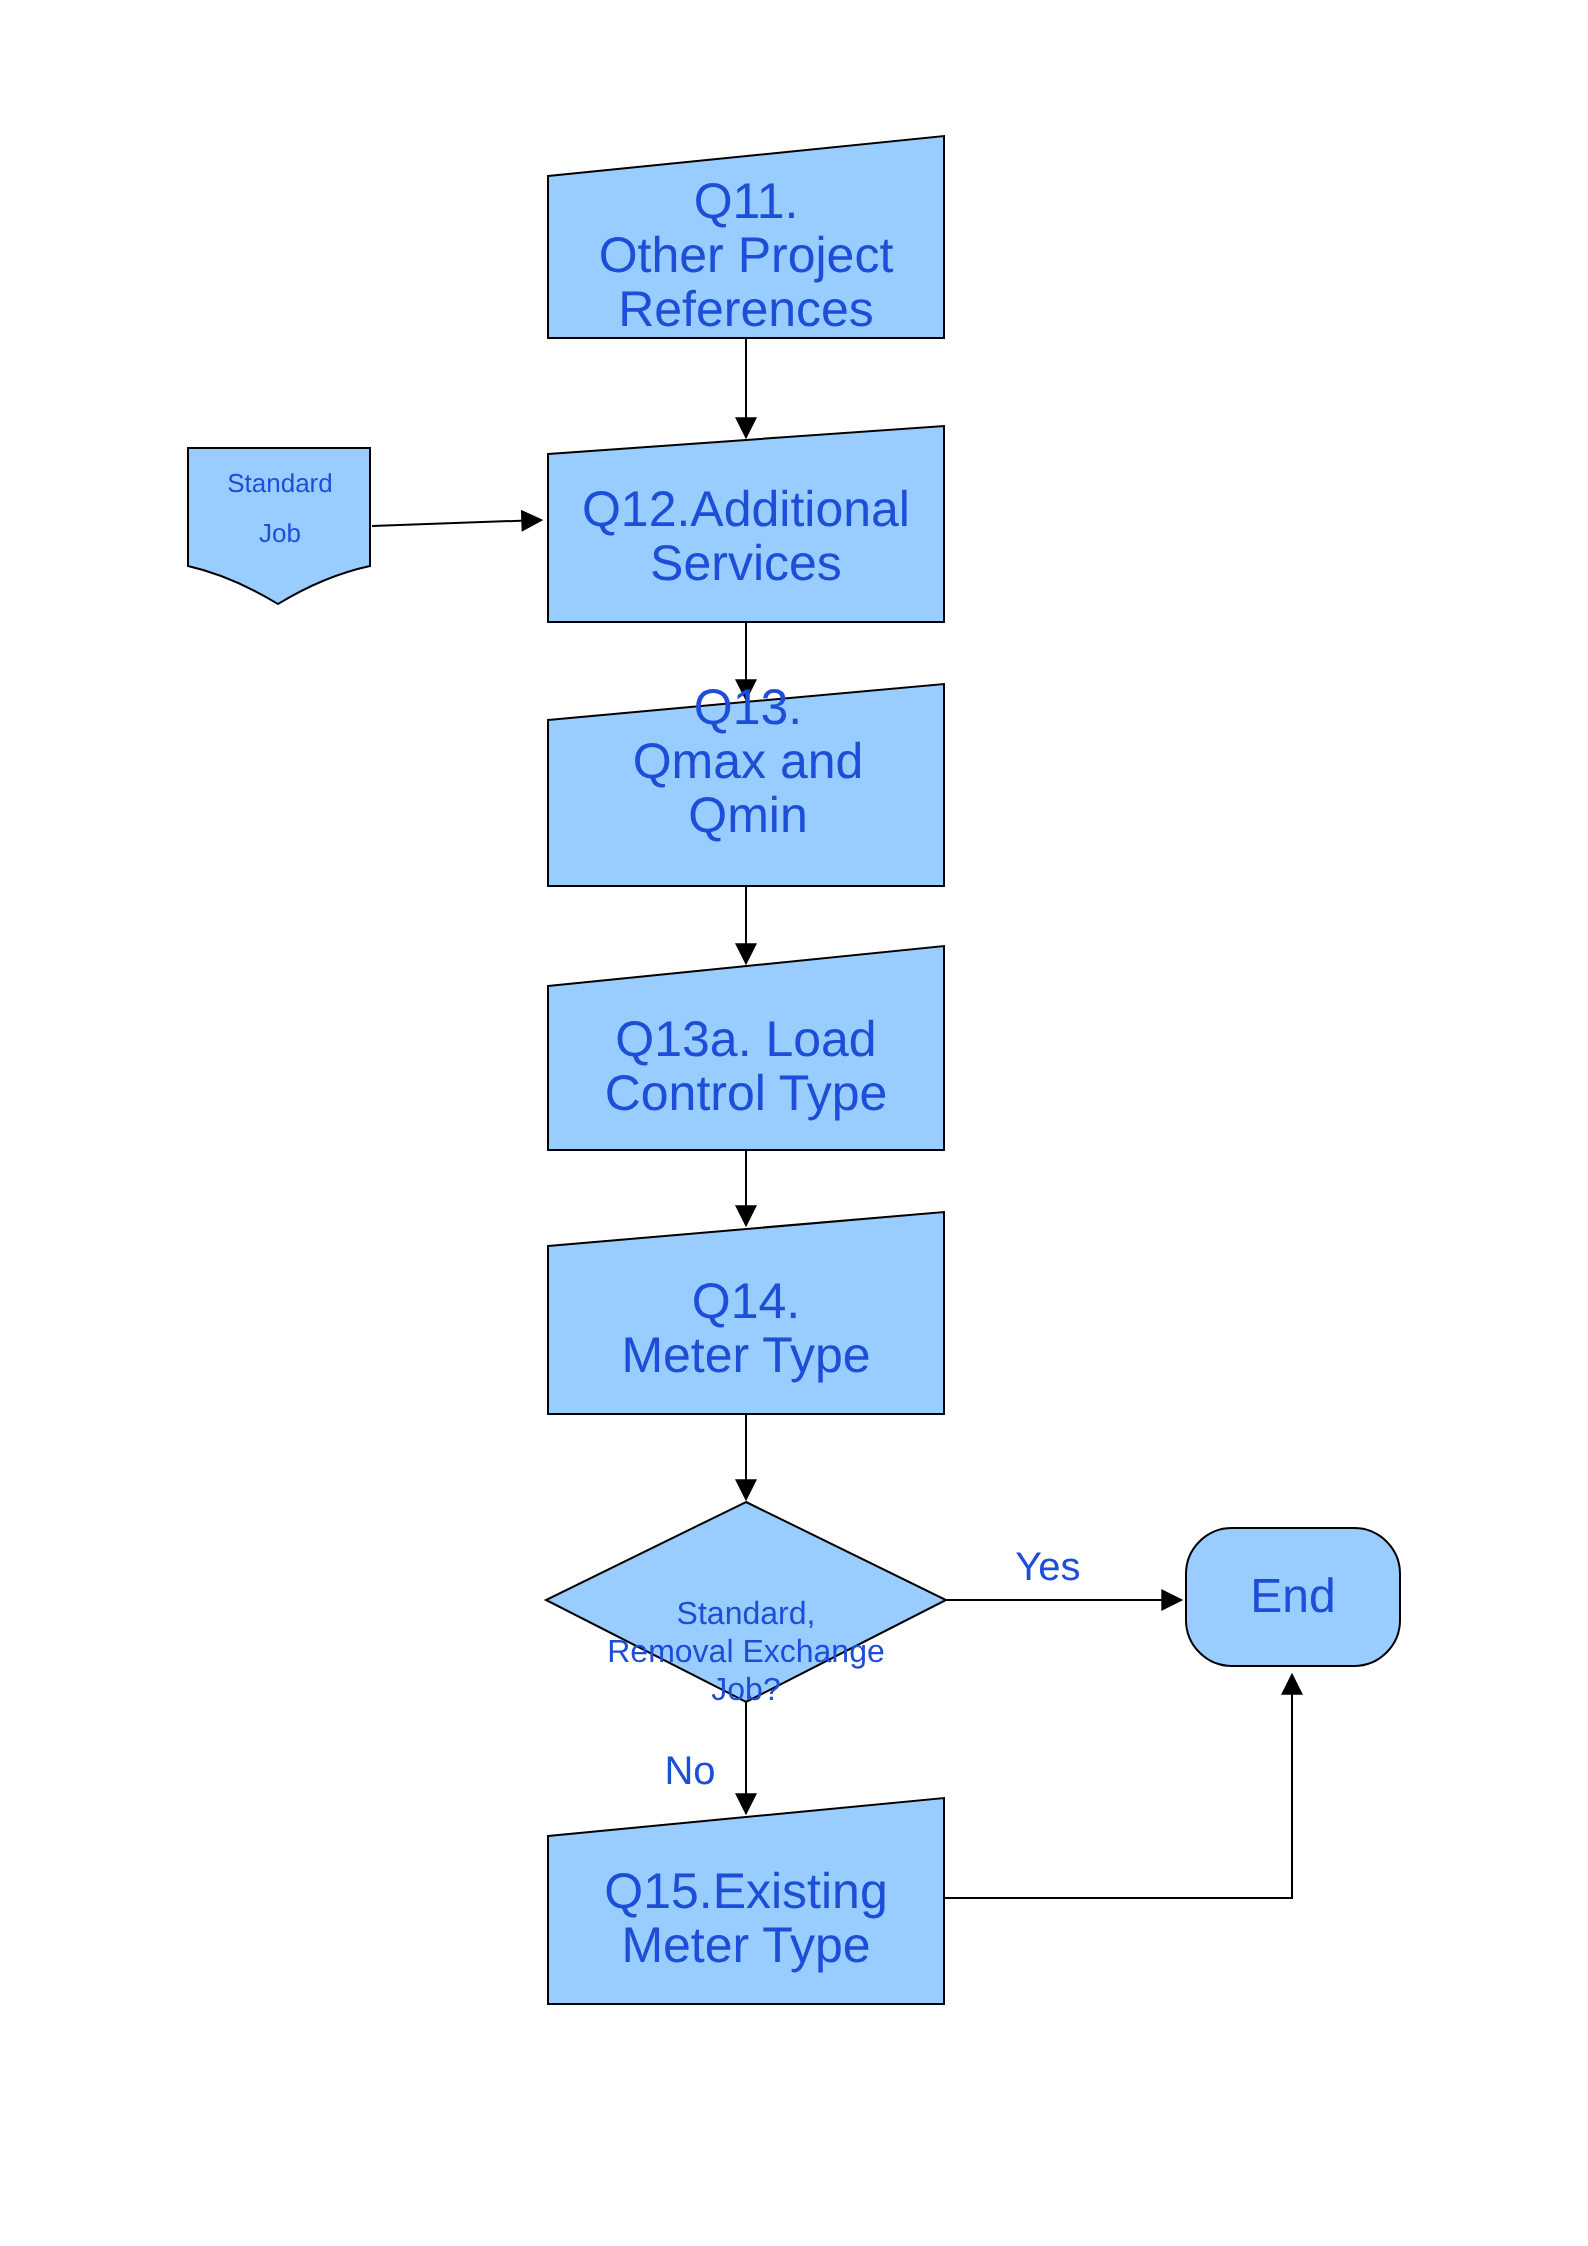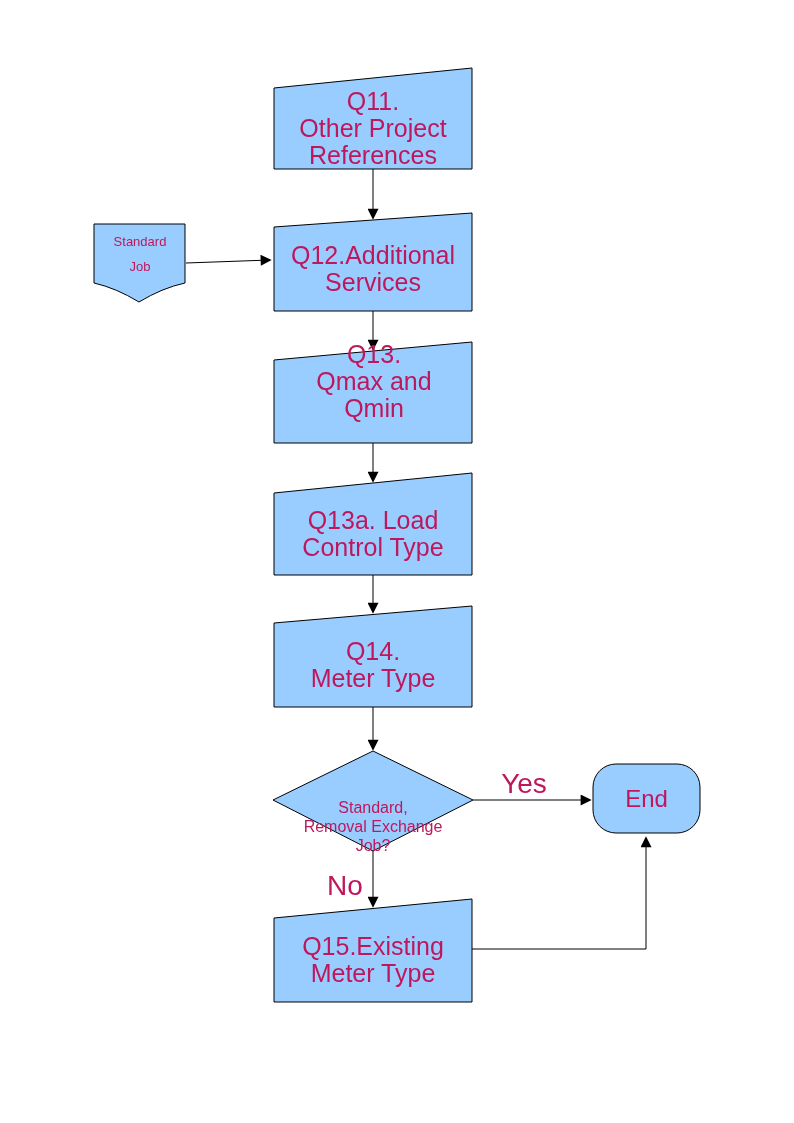--- a/index.html
+++ b/index.html
@@ -20,21 +20,21 @@
     left: 0;
     top: 0;
   }
   .lbl {
     position: absolute;
     display: flex;
     align-items: center;
     justify-content: center;
     text-align: center;
     white-space: pre-line;
-    color: #be185d;
+    color: #1d4ed8;
     pointer-events: none;
   }
   .node-lbl {
     font-size: 25px;
     line-height: 27px;
   }
   #lbl-q11  { left: 274px; top:  88px; width: 198px; height:  81px; }
   #lbl-q12  { left: 274px; top: 227px; width: 198px; height:  84px; }
   #lbl-q13  { left: 274px; top: 340px; width: 200px; height:  83px; }
   #lbl-q13a { left: 274px; top: 493px; width: 198px; height:  82px; }
@@ -46,21 +46,21 @@
   }
   #lbl-decision {
     left: 283px; top: 781px; width: 180px; height: 90px;
     font-size: 16px; line-height: 19px;
   }
   #lbl-end {
     left: 593px; top: 764px; width: 107px; height: 69px;
     font-size: 24px;
   }
   .edge-lbl {
-    font-size: 28px;
+    font-size: 20px;
   }
   #lbl-yes { left: 494px; top: 770px; width: 60px; height: 28px; }
   #lbl-no  { left: 318px; top: 872px; width: 54px; height: 28px; }
 </style>
 </head>
 <body>
 
 <div class="page">
 
   <svg width="794" height="1123" viewBox="0 0 794 1123">

